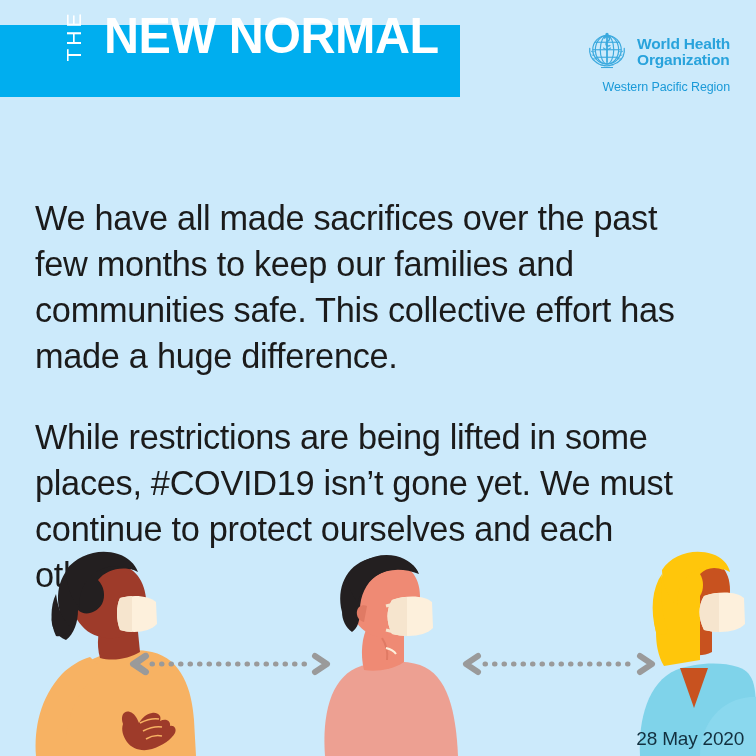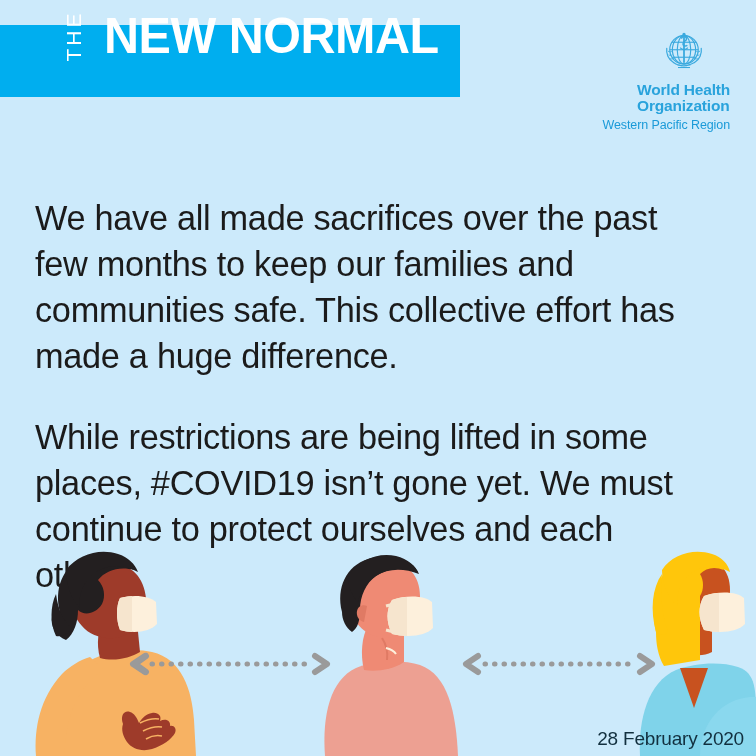--- a/index.html
+++ b/index.html
@@ -68,21 +68,20 @@
     width: 160px;
     height: 62px;
     display: flex;
     flex-direction: column;
     align-items: flex-end;
   }
   .who-top {
     display: flex;
     align-items: center;
     gap: 6px;
-    flex-direction: column;
   }
   .who-emblem { width: 48px; height: 48px; display:block; }
   .who-words {
     color: #29a3dc;
     font-size: 15.5px;
     font-weight: bold;
     line-height: 16px;
     letter-spacing: -0.2px;
     text-align: left;
     font-family: "Liberation Sans Narrow", "Liberation Sans", sans-serif;
@@ -280,15 +279,15 @@
         <path d="M656 92 C650 64 656 34 676 22 C696 10 716 16 724 30 C714 26 706 28 700 34 C704 40 704 50 700 56 L700 120 L664 126 C658 116 656 104 656 92 Z" fill="#ffc60b"></path>
         <path d="M662 30 C672 14 694 8 712 14 C722 17 728 24 730 32 C716 24 700 26 690 34 C680 42 676 54 678 66 C668 58 662 44 662 30 Z" fill="#ffc60b"></path>
         <path d="M656 92 C650 70 652 48 662 34 C660 54 662 76 668 92 C664 96 660 96 656 92 Z" fill="#ffc60b"></path>
 
         <path d="M704 56 C720 50 738 52 744 58 L745 84 C738 92 720 94 704 90 C698 78 698 66 704 56 Z" fill="#fdf0dc"></path>
         <path d="M704 56 C709 54 714 53 719 53 L719 92 C714 92 709 91 704 90 C698 78 698 66 704 56 Z" fill="#f6e5ce"></path>
       </g>
     </svg>
   </div>
 
-  <div class="date-stamp">28 February 2020</div>
+  <div class="date-stamp">28 May 2020</div>
 
 </div>
 
 </body></html>

